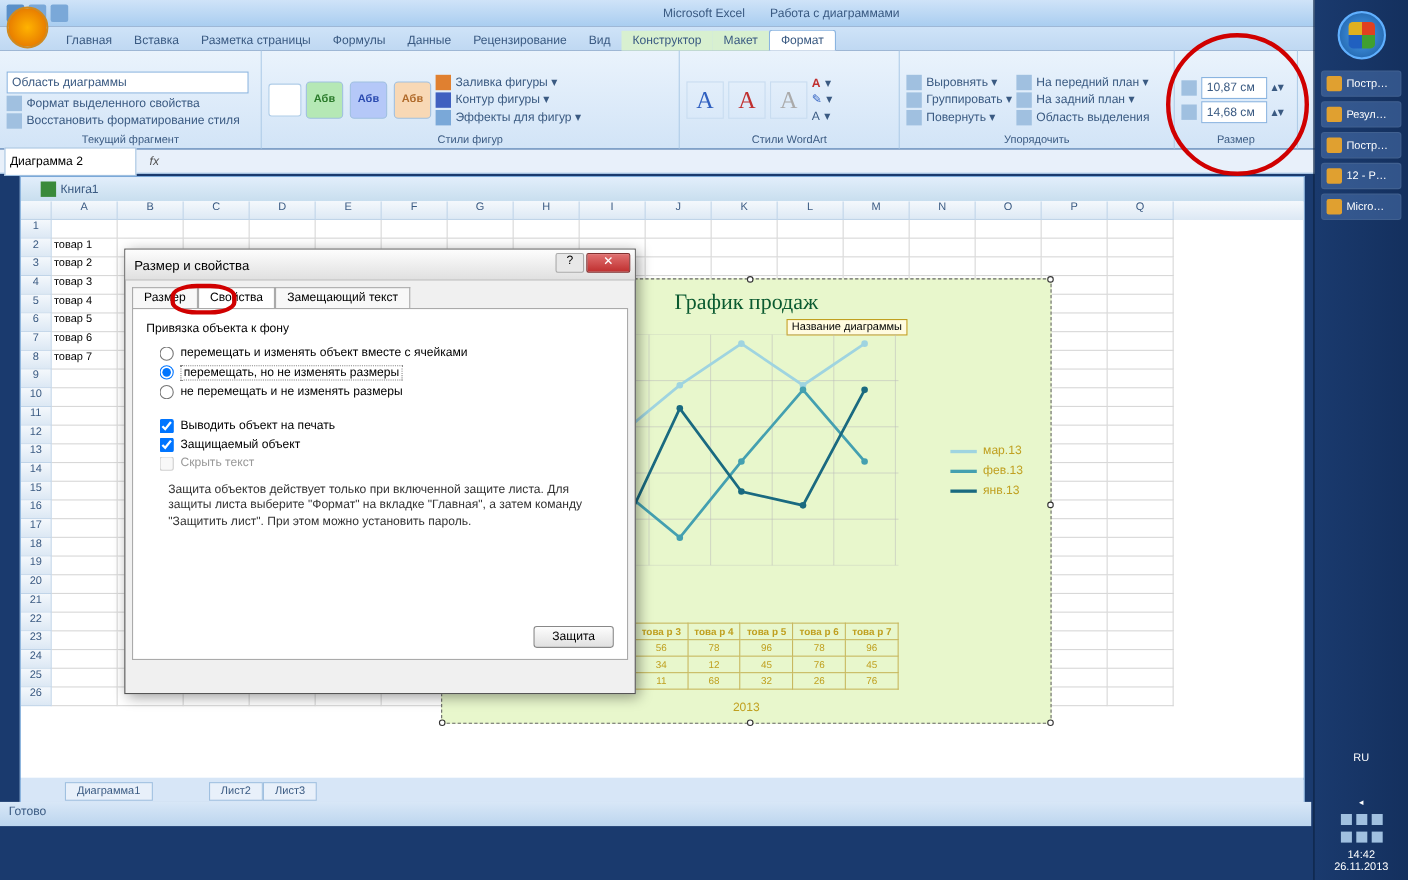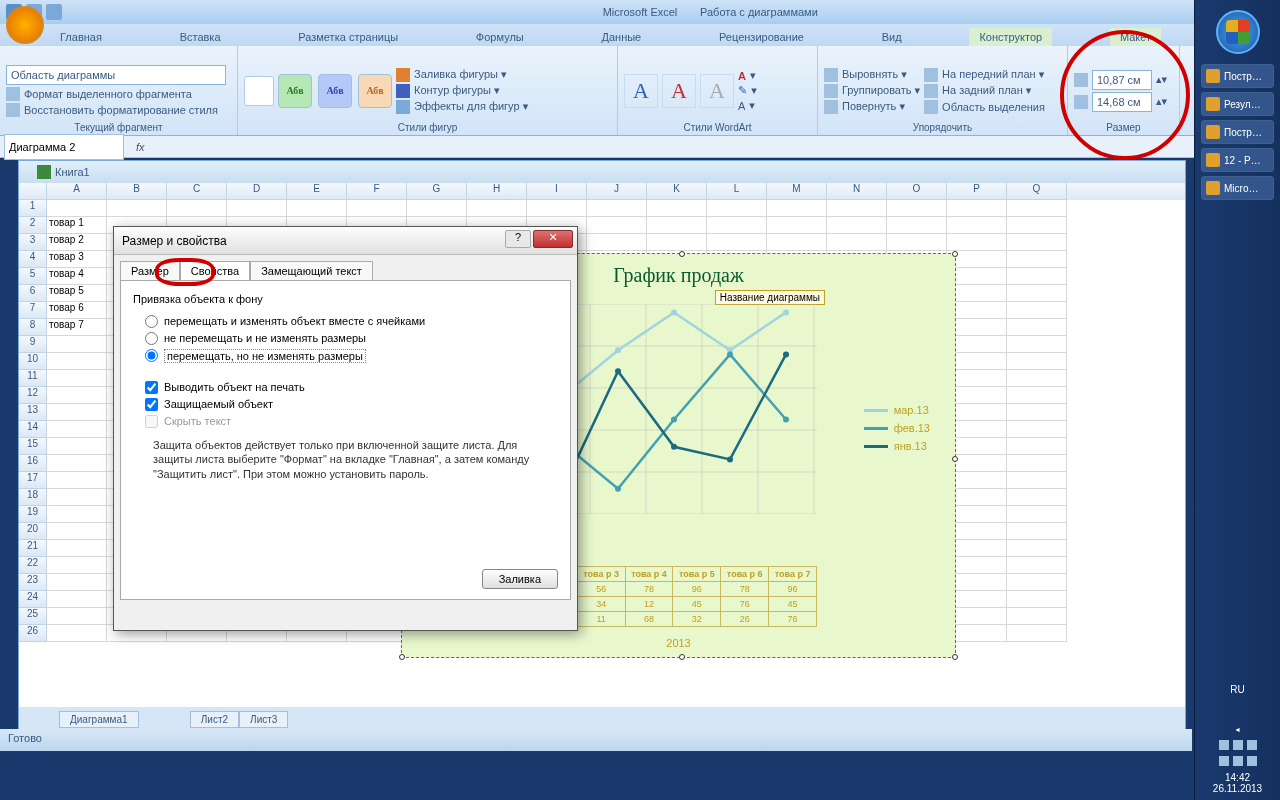--- a/index.html
+++ b/index.html
@@ -8,37 +8,37 @@
 
 .titlebar { height: 24px; background: linear-gradient(#cfe3f8,#a9cdf0); display: flex; align-items: center; font-size: 11px; position: relative; }
 .qat { display: flex; gap: 4px; padding: 0 6px; }
 .qat .ico { width: 16px; height: 16px; background: #5a8fc8; border-radius: 2px; }
 .title-center { position: absolute; left: 50%; transform: translateX(-50%); color: #3a5a82; }
 .title-context { position: absolute; left: 700px; color: #3a5a82; }
 .winctrl { position: absolute; right: 4px; display: flex; gap: 4px; }
 .winctrl span { width: 24px; height: 16px; display: flex; align-items: center; justify-content: center; color: #3a5a82; font-size: 12px; border: 1px solid #7aa8d8; border-radius: 3px; background: #d9e9fa; }
 
 
-.tabrow { height: 22px; background: linear-gradient(#cfe3f8,#bfd8f2); display: flex; align-items: flex-end; padding-left: 50px; position: relative; justify-content: space-between; }
+.tabrow { height: 22px; background: linear-gradient(#cfe3f8,#bfd8f2); display: flex; align-items: flex-end; padding-left: 50px; position: relative; }
 .office-btn { position: absolute; left: 6px; top: -18px; width: 38px; height: 38px; border-radius: 50%; background: radial-gradient(#ffb300,#e06a00); border: 2px solid #d08a20; z-index: 5; }
 .tab { padding: 3px 10px; font-size: 11px; color: #3a5a82; cursor: pointer; }
 .tab.active { background: #f0f6fc; border: 1px solid #8ab4e0; border-bottom: none; border-radius: 3px 3px 0 0; }
 .tab.context { background: #d8f0d0; }
 .tab.context.active { background: #fff; }
 
 
 .ribbon { height: 90px; background: linear-gradient(#eaf3fc,#d2e4f7); display: flex; border-bottom: 1px solid #8ab4e0; }
 .group { border-right: 1px solid #b0cde8; padding: 3px 6px; display: flex; flex-direction: column; position: relative; }
 .group-label { font-size: 10px; color: #3a5a82; text-align: center; position: absolute; bottom: 2px; left: 0; right: 0; }
 .group-body { flex: 1; display: flex; align-items: center; gap: 4px; }
 .vstack { display: flex; flex-direction: column; gap: 2px; font-size: 11px; color: #3a5a82; }
 .vstack .line { display: flex; align-items: center; gap: 4px; white-space: nowrap; }
 .combo { width: 220px; height: 20px; border: 1px solid #8ab4e0; background: #fff; font-size: 11px; padding: 0 4px; display: flex; align-items: center; }
 .shape-btn { width: 30px; height: 30px; border: 1px solid #b0cde8; border-radius: 3px; background: #fff; }
-.abv { width: 34px; height: 34px; border: 1px solid #a0c0e0; border-radius: 4px; display: flex; align-items: center; justify-content: center; font-size: 10px; font-weight: bold; font-family: Liberation Serif, serif; }
+.abv { width: 34px; height: 34px; border: 1px solid #a0c0e0; border-radius: 4px; display: flex; align-items: center; justify-content: center; font-size: 10px; font-weight: bold; }
 .abv.g { background: #b5e8b5; color: #2a7a2a; }
 .abv.b { background: #b5c8f8; color: #2a4ab0; }
 .abv.o { background: #f8d8b5; color: #b06a2a; }
 .wa { width: 34px; height: 34px; border: 1px solid #c8dcf0; display: flex; align-items: center; justify-content: center; font-size: 22px; font-family: "Times New Roman"; }
 .size-input { width: 60px; height: 20px; border: 1px solid #8ab4e0; background: #fff; font-size: 11px; padding: 0 4px; display: flex; align-items: center; }
 .mini { width: 14px; height: 14px; background: #a0c0e0; display: inline-block; }
 
 
 .fbar { height: 22px; background: #e8f0fa; display: flex; align-items: center; border-bottom: 1px solid #a0c0e0; }
 .namebox { width: 120px; height: 18px; border: 1px solid #a0c0e0; background: #fff; font-size: 11px; padding: 12px 4px; display: flex; align-items: center; margin: 0 4px; }
@@ -144,21 +144,21 @@
   <div class="tab context active">Формат</div>
 </div>
 
 <div class="ribbon">
   <div class="group" style="width:238px">
     <div class="group-body">
         <div class="vstack">
       <div class="combo">Область диаграммы</div>
       <div class="line">
             <span class="mini"></span>
-            <span>Формат выделенного фрагмента</span>
+            <span>Формат выделенного свойства</span>
           </div>
       <div class="line">
             <span class="mini"></span>
             <span>Восстановить форматирование стиля</span>
           </div>
     </div>
       </div>
     <div class="group-label">Текущий фрагмент</div>
   </div>
   <div class="group" style="width:380px">
@@ -952,42 +952,42 @@
     <div class="dt active">Свойства</div>
     <div class="dt">Замещающий текст</div>
   </div>
   <div class="dlg-body">
     <h4>Привязка объекта к фону</h4>
     <label class="radio-line">
         <input type="radio" name="anchor" style="">
         <span>перемещать и изменять объект вместе с ячейками</span>
       </label>
     <label class="radio-line">
+        <input type="radio" name="anchor" checked="" style="">
+        <span style="border:1px dotted #888;padding:0 2px">перемещать, но не изменять размеры</span>
+      </label>
+    <label class="radio-line">
         <input type="radio" name="anchor" style="">
         <span>не перемещать и не изменять размеры</span>
-      </label>
-    <label class="radio-line">
-        <input type="radio" name="anchor" checked="" style="">
-        <span style="border:1px dotted #888;padding:0 2px">перемещать, но не изменять размеры</span>
       </label>
     <div style="height:10px"></div>
     <label class="check-line">
         <input type="checkbox" checked="" style="">
         <span>Выводить объект на печать</span>
       </label>
     <label class="check-line">
         <input type="checkbox" checked="" style="">
         <span>Защищаемый объект</span>
       </label>
     <label class="check-line" style="color:#999">
         <input type="checkbox" disabled="" style="">
         <span>Скрыть текст</span>
       </label>
     <div class="info">Защита объектов действует только при включенной защите листа. Для защиты листа выберите "Формат" на вкладке "Главная", а затем команду "Защитить лист". При этом можно установить пароль.</div>
-    <button class="dlg-btn">Заливка</button>
+    <button class="dlg-btn">Защита</button>
   </div>
 </div>
 
 <div class="ann-circle" style="left:1060px;top:30px;width:130px;height:130px"></div>
 <div class="ann-circle" style="left:155px;top:258px;width:60px;height:28px;border-radius:40%"></div>
 
 <div class="statusbar"><span>Готово</span></div>
 
 <div class="taskbar">
   <div class="start"></div>

